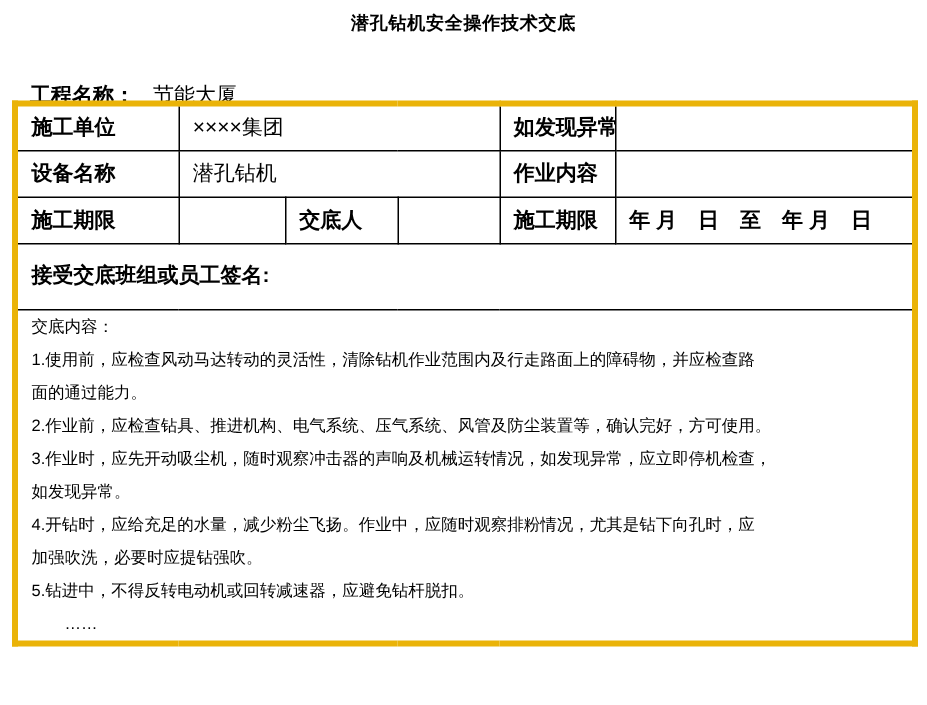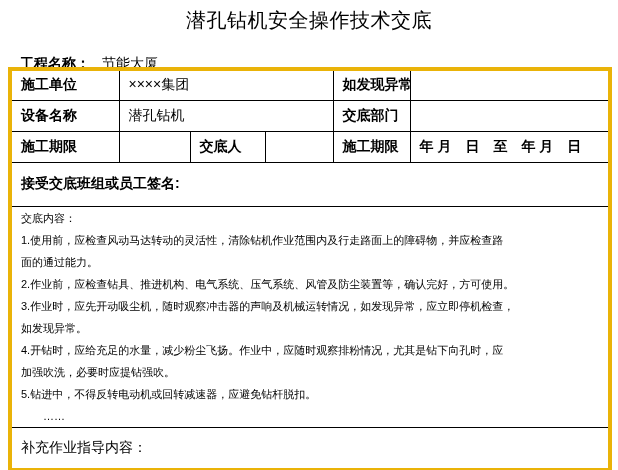--- a/index.html
+++ b/index.html
@@ -6,22 +6,22 @@
   html, body {
     width: 618px; height: 470px;
     background: #ffffff;
     color: #000000;
     font-family: "Liberation Sans", "DejaVu Sans", sans-serif;
     overflow: hidden;
     position: relative;
   }
   .doc-title {
     text-align: center;
-    font-size: 20px;
-    font-weight: normal;
+    font-size: 12px;
+    font-weight: bold;
     padding-top: 7px;
     letter-spacing: 0.5px;
   }
   .project-line {
     position: absolute;
     left: 20px;
     top: 55px;
     font-size: 14px;
     white-space: nowrap;
   }
@@ -95,21 +95,21 @@
   <tbody>
       <tr style="height:31px;">
     <td class="hdr">施工单位</td>
     <td class="val" colspan="3">××××集团</td>
     <td class="hdr">如发现异常</td>
     <td class="val"></td>
   </tr>
   <tr style="height:31px;">
     <td class="hdr">设备名称</td>
     <td class="val" colspan="3">潜孔钻机</td>
-    <td class="hdr">交底部门</td>
+    <td class="hdr">作业内容</td>
     <td class="val"></td>
   </tr>
   <tr style="height:31px;">
     <td class="hdr">施工期限</td>
     <td class="val"></td>
     <td class="hdr">交底人</td>
     <td class="val"></td>
     <td class="hdr">施工期限</td>
     <td class="date-cell">年 月　日　至　年 月　日</td>
   </tr>
@@ -125,17 +125,14 @@
             <div class="content-line">2.作业前，应检查钻具、推进机构、电气系统、压气系统、风管及防尘装置等，确认完好，方可使用。</div>
             <div class="content-line">3.作业时，应先开动吸尘机，随时观察冲击器的声响及机械运转情况，如发现异常，应立即停机检查，</div>
             <div class="content-line">如发现异常。</div>
             <div class="content-line">4.开钻时，应给充足的水量，减少粉尘飞扬。作业中，应随时观察排粉情况，尤其是钻下向孔时，应</div>
             <div class="content-line">加强吹洗，必要时应提钻强吹。</div>
             <div class="content-line">5.钻进中，不得反转电动机或回转减速器，应避免钻杆脱扣。</div>
             <div class="content-line">　　……</div>
           </div>
     </td>
   </tr>
-  <tr style="height:43px;">
-    <td class="supplement-cell" colspan="6">补充作业指导内容：</td>
-  </tr>
 </tbody>
   </table>
 
 </body></html>

